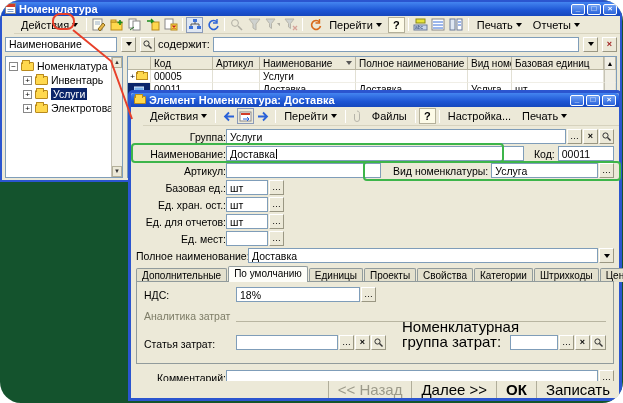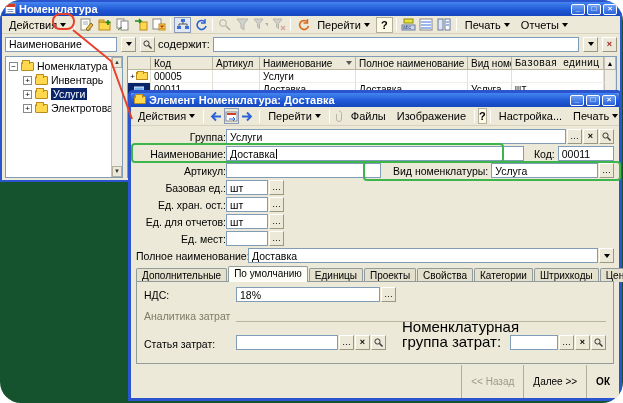--- a/index.html
+++ b/index.html
@@ -17,21 +17,21 @@
   }
   .titlebar .t-title { flex: 1; white-space: nowrap; overflow: hidden; line-height: 13px; }
   .winctl { display: flex; gap: 2px; }
   .wbtn {
     width: 14px; height: 11px; background: linear-gradient(180deg,#6fa0f4,#2a63da);
     border: 1px solid #fff; border-radius: 2px; color: #fff; font-size: 8px; line-height: 8px;
     display: flex; align-items: center; justify-content: center; font-weight: bold;
   }
   
   .tb { display: flex; align-items: center; gap: 1px; padding: 1px 2px; height: 18px;
-        border-bottom: 1px solid #d6d2be; background: #ece9d8; }
+        border-bottom: 1px solid #d6d2be; background: #ece9d8; margin-left: 12px; }
   .tbtn { display: flex; align-items: center; gap: 3px; padding: 1px 4px; height: 16px;
           border: 1px solid transparent; white-space: nowrap; cursor: default; }
   .tbi { width: 17px; height: 16px; display: flex; align-items: center; justify-content: center; border:1px solid transparent; }
   .tbi svg { display:block; }
   .sep { width: 1px; height: 13px; background: #b9b5a0; border-right: 1px solid #fff; margin: 0 2px; }
   .dd { width: 0; height: 0; border-left: 3px solid transparent; border-right: 3px solid transparent; border-top: 4px solid #000; }
   .dim { opacity: .35; }
   
   .inp { height: 15px; border: 1px solid #7f9db9; background: #fff; padding: 0 3px;
          display: flex; align-items: center; font-size: 10.5px; white-space: nowrap; overflow: hidden; }
@@ -58,41 +58,41 @@
   .th { background: #ece9d8; border-right: 1px solid #b9b5a0; border-bottom: 1px solid #b9b5a0;
         padding: 0 3px; display: flex; align-items: center; gap: 2px; overflow: hidden; white-space: nowrap; }
   .trr { display: flex; height: 13px; font-size: 10px; }
   .td { border-right: 1px solid #e2e0d4; padding: 0 3px; display: flex; align-items: center; overflow: hidden; white-space: nowrap; border-bottom: 1px solid #f0eee6;}
   .c-icon { width: 23px; flex: 0 0 auto; justify-content: center; }
   .c-code { width: 62px; flex: 0 0 auto; }
   .c-art { width: 47px; flex: 0 0 auto; }
   .c-name { width: 96px; flex: 0 0 auto; }
   .c-full { width: 112px; flex: 0 0 auto; }
   .c-kind { width: 44px; flex: 0 0 auto; }
-  .c-unit { flex: 1; font-family: Liberation Mono, monospace; }
+  .c-unit { flex: 1; }
   .c-scroll { width: 12px; flex: 0 0 auto; background:#f0eee4; border-left:1px solid #c6c3b5; padding:0; justify-content:center;}
   .rowsel { background: #0a246a; }
   .minifolder { width: 12px; height: 8px; background: #ffd84d; border: 1px solid #b98a1c; position:relative;}
   .minifolder:before{content:""; position:absolute; left:0; top:-2px; width:5px;height:2px;background:#ffd84d;border:1px solid #b98a1c;border-bottom:none;}
   .hscroll { position:absolute; left:0; bottom:0; right:12px; height:11px; background:#f0eee4; border-top:1px solid #c6c3b5; display:flex; }
   .sbtnh { width:11px; height:10px; background:#ece9d8; border:1px solid #b4b09a; font-size:6px; line-height:8px; text-align:center; color:#333;}
   
   .dlg-body { padding: 3px 5px 0 5px; position: relative; height: 272px; }
   .frow { display: flex; align-items: center; height: 15px; margin-bottom: 2px; font-size: 10.5px; }
   .lbl { flex: 0 0 auto; white-space: nowrap; }
   .w66 { width: 90px; text-align: right; }
   .tabs { display: flex; align-items: flex-end; height: 16px; margin-top: 3px; font-size: 10px; }
   .tab { padding: 1px 5px 1px 5px; border: 1px solid #919b9c; border-bottom: none; background: #e3e0cd;
          border-radius: 2px 2px 0 0; margin-right: 1px; white-space: nowrap; height: 14px; }
   .tab.active { background: #fdfdf8; height: 16px; position: relative; z-index: 2; }
   .tabpanel { border: 1px solid #919b9c; background: #ece9d8; height: 83px; padding: 5px 7px; position: relative; top: -1px; }
   .grouphdr { display: flex; align-items: flex-end; gap: 6px; color: #7d7c66; margin: 8px 0 4px 0; font-size: 10.5px; }
   .grouphdr .hline { flex: 1; border-top: 1px solid #b8b5a1; height: 0; }
-  .dfooter { position: absolute; left: 0; right: 0; bottom: 0; height: 33px; background: #ece9d8;
-             display: flex; align-items: stretch; justify-content: flex-end; font-size: 10px; }
+  .dfooter { position: absolute; left: 0; right: 0; bottom: 0; height: 17px; background: #ece9d8;
+             display: flex; align-items: stretch; justify-content: flex-end; font-size: 15px; }
   .flatbtn { display: flex; align-items: center; padding: 0 9px; border-left: 1px solid #b0ad9a; white-space: nowrap; }
   .disabled { color: #9c9a8a; }
   
   .ann { position: absolute; z-index: 20; pointer-events: none; }
   .greenbox { border: 2px solid #3db54a; border-radius: 4px; }
   .redring { border: 2px solid #e8402a; border-radius: 8px; }
 </style>
 </head>
 <body>
 
@@ -385,21 +385,20 @@
           <span>Перейти</span>
           <span class="dd"></span>
         </span>
       <span class="sep"></span>
       <span class="tbi dim">
           <svg width="10" height="12">
             <path d="M5 1 C7.5 1 7.5 3 7.5 5 V9 a2.5 2.5 0 0 1 -5 0 V4" stroke="#555" fill="none"></path>
           </svg>
         </span>
       <span class="tbtn">Файлы</span>
-      <span class="tbtn">Изображение</span>
       <span class="sep"></span>
       <span class="tbi" style="border:1px solid #b4b09a; background:#fdfbe8; font-weight:bold;">?</span>
       <span class="sep"></span>
       <span class="tbtn">Настройка...</span>
       <span class="tbtn">
           <span>Печать</span>
           <span class="dd"></span>
         </span>
     </div>
 
@@ -492,21 +491,21 @@
         <span class="tab">Единицы</span>
         <span class="tab">Проекты</span>
         <span class="tab">Свойства</span>
         <span class="tab">Категории</span>
         <span class="tab">Штрихкоды</span>
         <span class="tab">Цены номенклатуры</span>
       </div>
       <div class="tabpanel">
         <div class="frow">
           <span class="lbl" style="width:92px;">НДС:</span>
-          <span class="inp" style="width:144px;">
+          <span class="inp" style="width:124px;">
               <span>18%</span>
             </span>
           <span class="fbtn">…</span>
         </div>
         <div class="grouphdr">
           <span>Аналитика затрат</span>
             <span class="hline"></span>
         </div>
         <div class="frow" style="height:24px; align-items:flex-end;">
           <span class="lbl" style="width:92px;">Статья затрат:</span>
@@ -541,20 +540,21 @@
         <span class="inp" style="flex:1;">
             <span></span>
           </span>
         <span class="fbtn">…</span>
       </div>
 
       <div class="dfooter">
         <span class="flatbtn disabled">&lt;&lt; Назад</span>
         <span class="flatbtn">Далее &gt;&gt;</span>
         <span class="flatbtn" style="font-weight:bold;">ОК</span>
+        <span class="flatbtn">Записать</span>
       </div>
     </div>
   </div>
 
   <div class="ann redring" style="left:52px; top:13px; width:23px; height:17px;"></div>
   <svg class="ann" style="left:0; top:0;" width="623" height="403">
     <polyline points="73,30 111,61 132,119" fill="none" stroke="#e8402a" stroke-width="2"></polyline>
   </svg>
   <div class="ann greenbox" style="left:131px; top:143px; width:373px; height:20px;"></div>
   <div class="ann greenbox" style="left:363px; top:161px; width:258px; height:20px;"></div>

